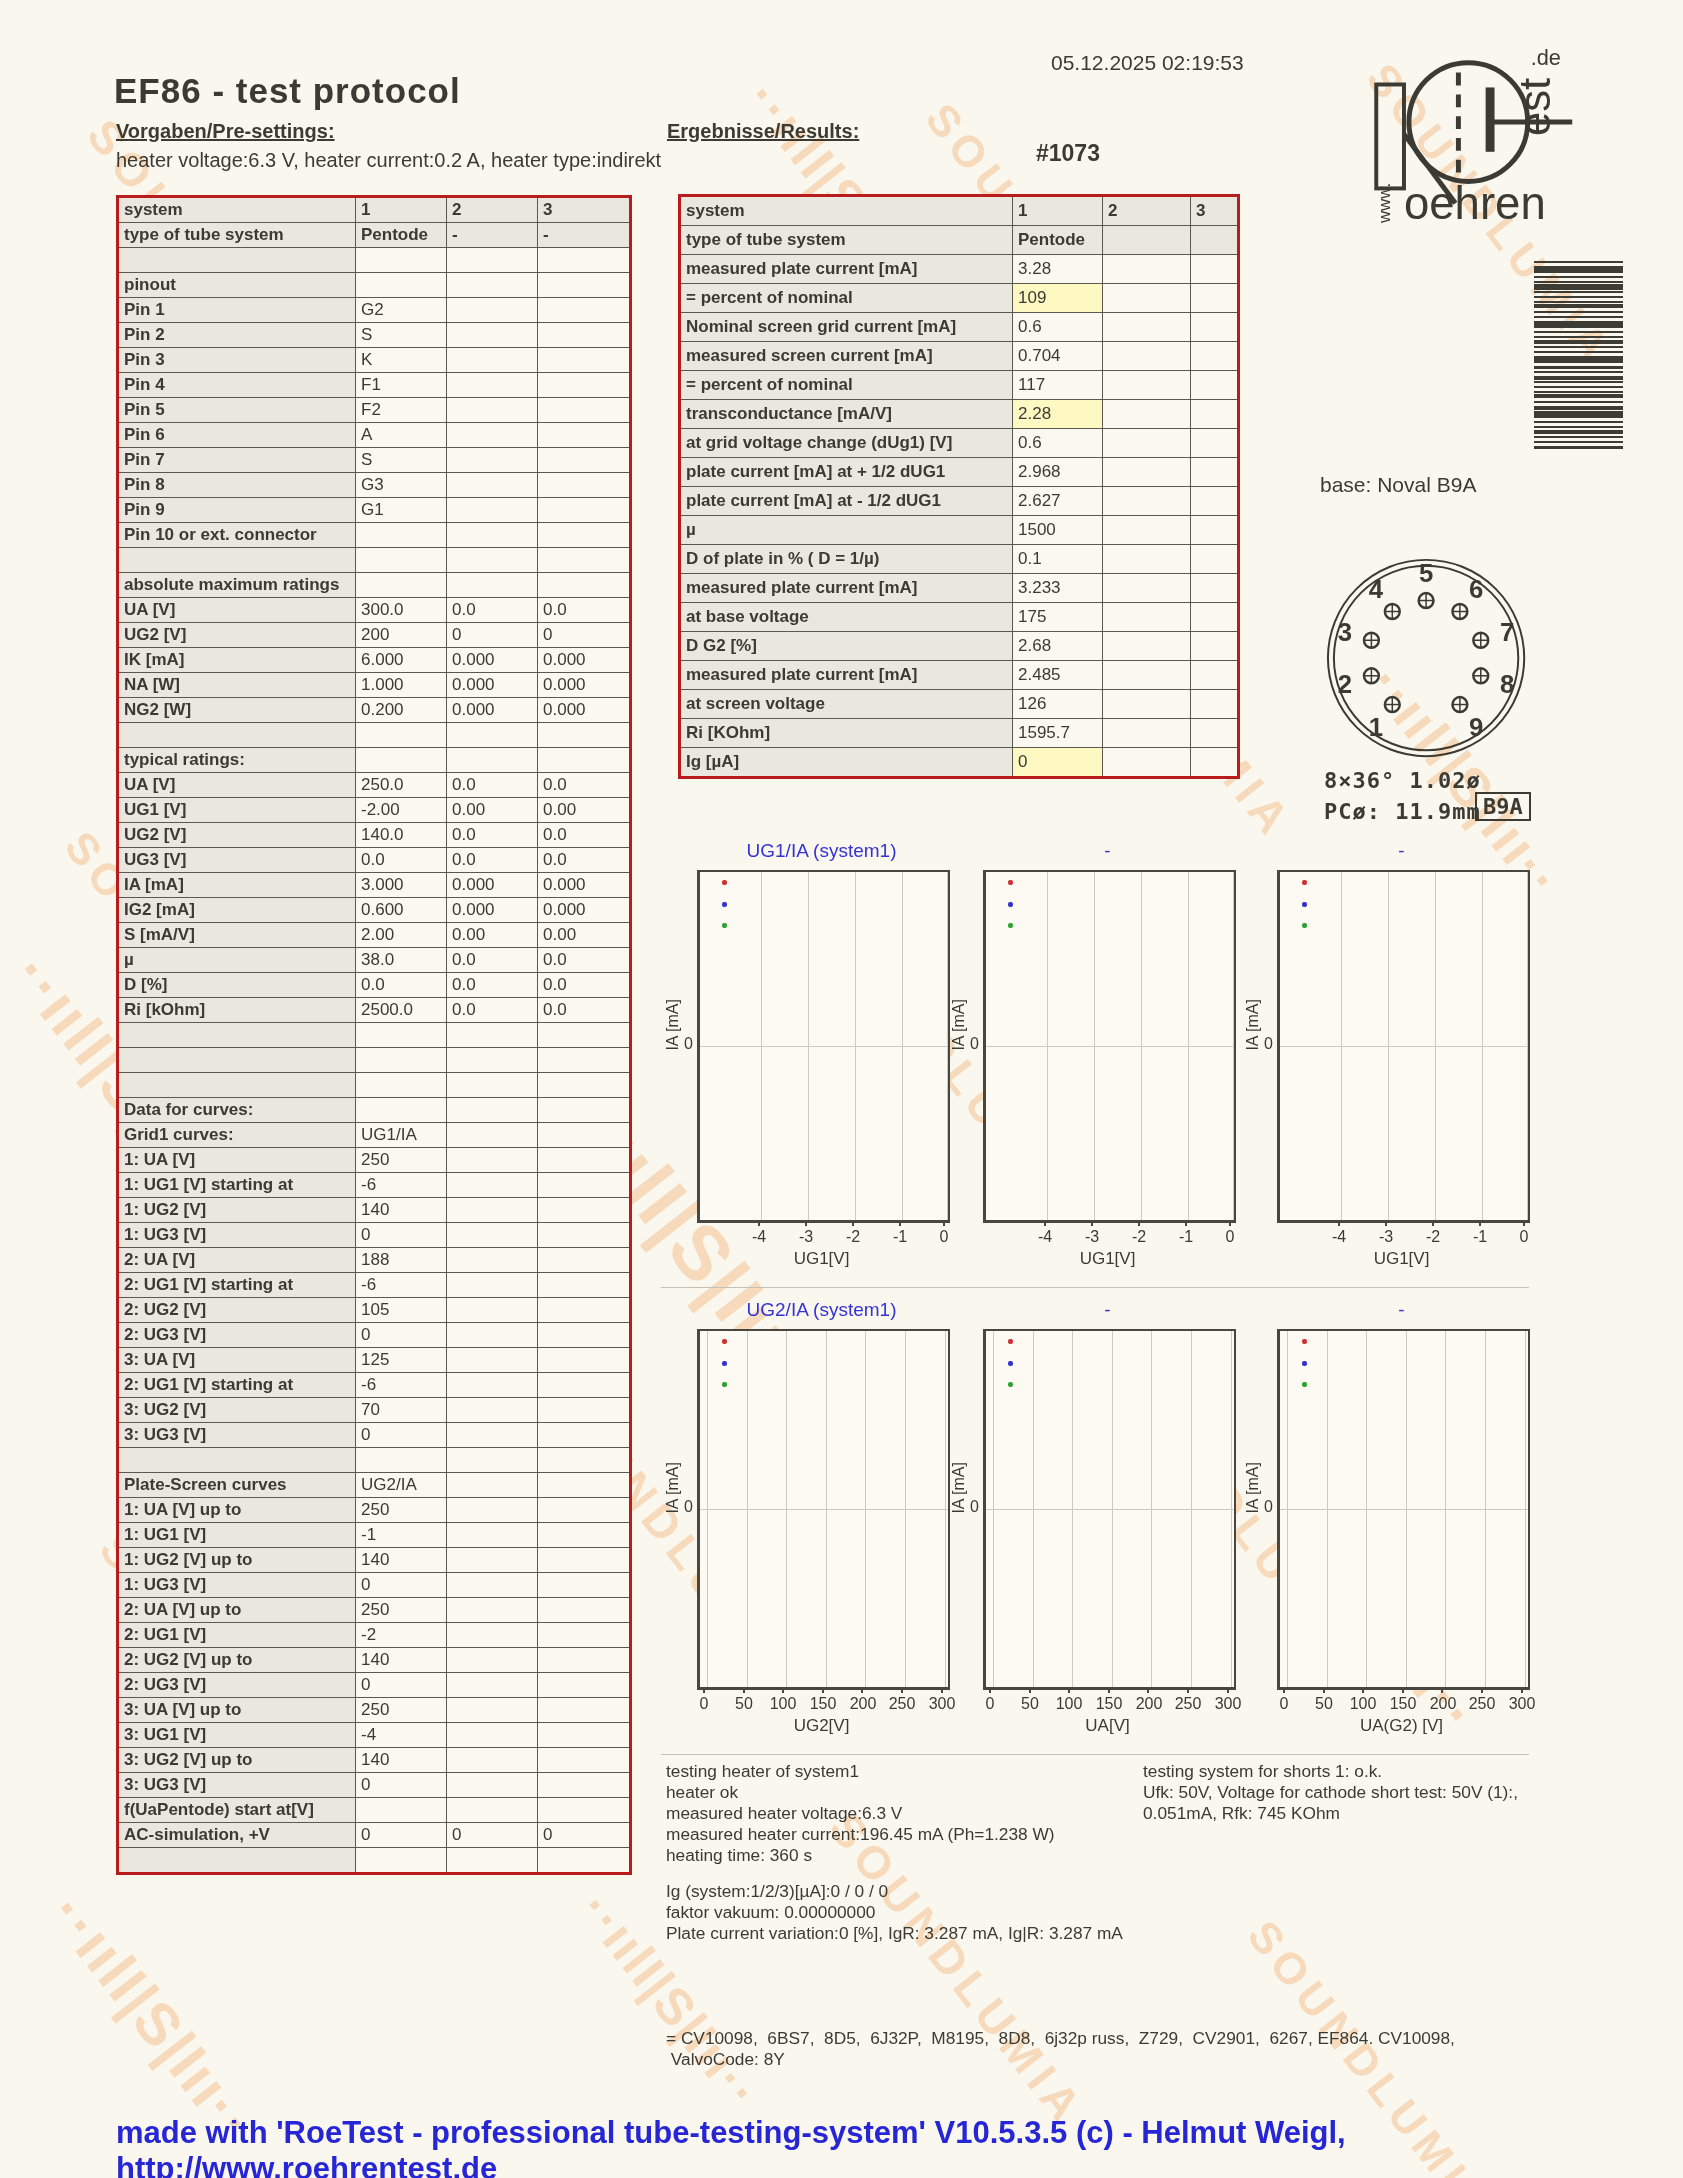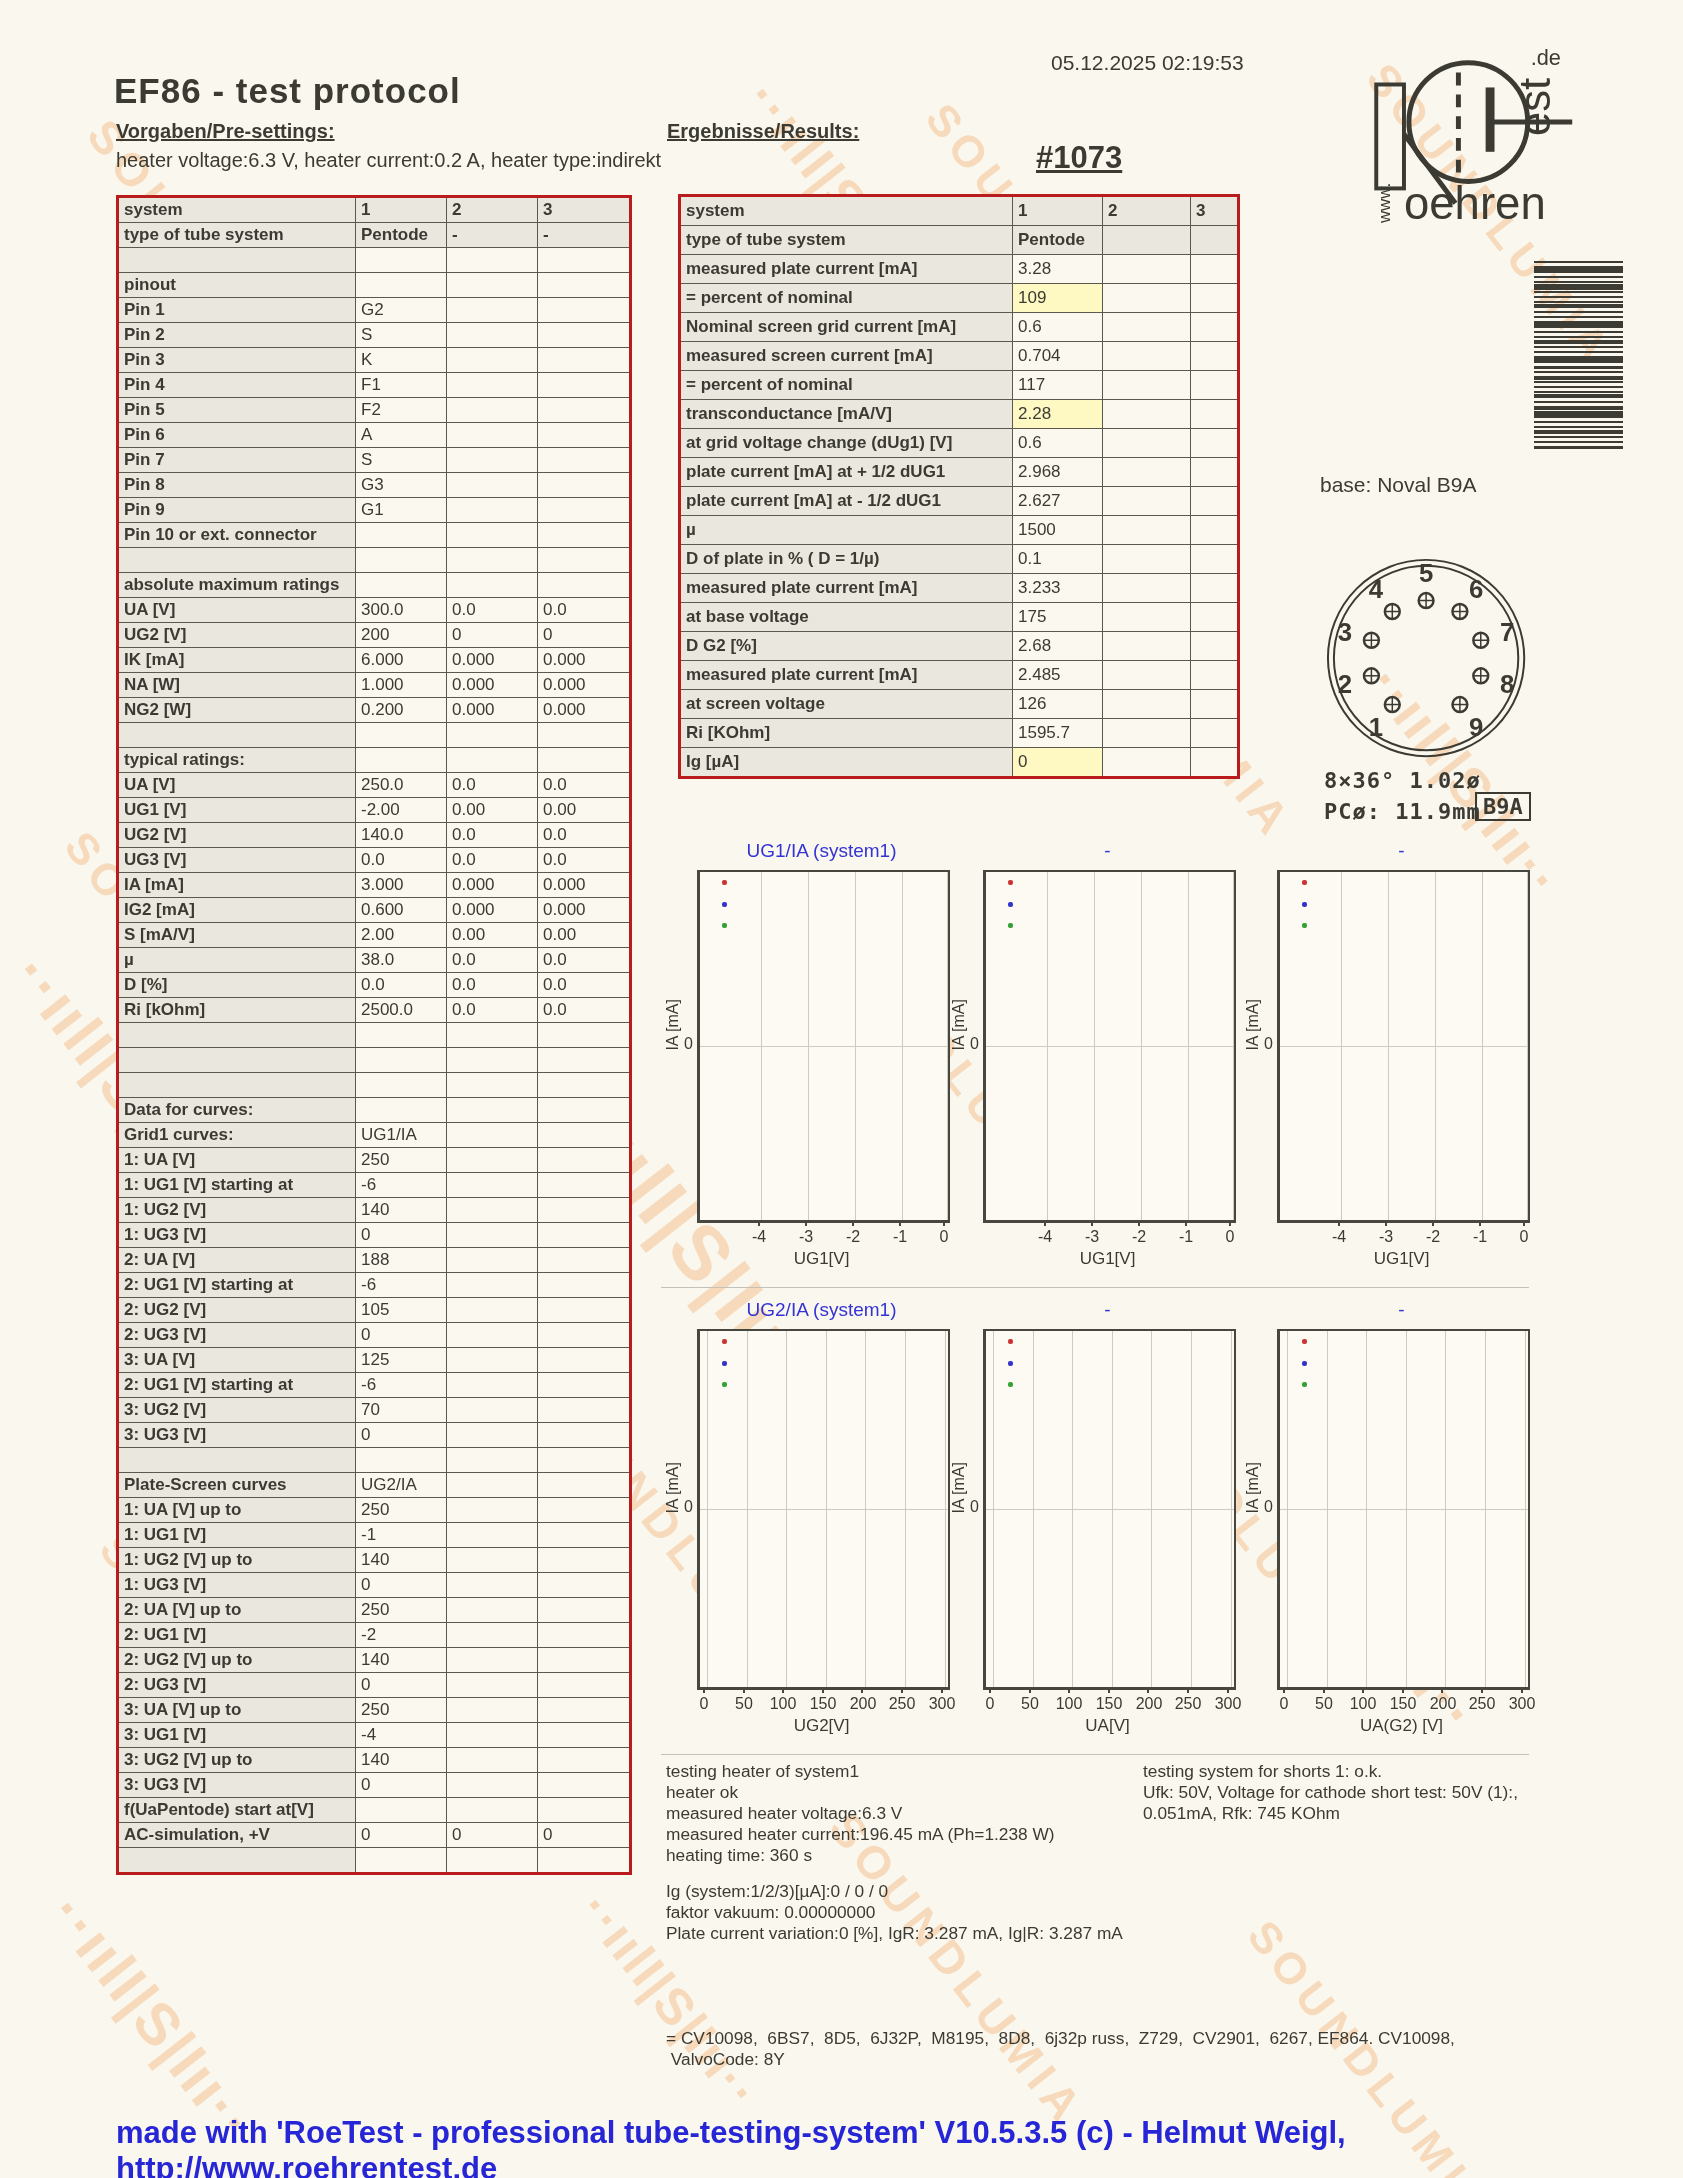--- a/index.html
+++ b/index.html
@@ -6,21 +6,21 @@
   html,body{margin:0;padding:0;}
   body{width:1683px;height:2178px;position:relative;background:#faf7ee;
        font-family:"Liberation Sans",sans-serif;color:#3b3a33;overflow:hidden;}
   .abs{position:absolute;}
   #title{left:114px;top:71px;font-size:35px;font-weight:bold;letter-spacing:1px;}
   #datetime{left:1051px;top:51px;font-size:21px;}
   .heading{font-size:20px;font-weight:bold;text-decoration:underline;}
   #pre-heading{left:116px;top:120px;}
   #pre-line{left:116px;top:149px;font-size:20px;}
   #res-heading{left:667px;top:120px;}
-  #serial{left:1036px;top:140px;font-size:31px;font-weight:bold;text-decoration:underline;}
+  #serial{left:1036px;top:140px;font-size:23px;font-weight:bold;}
   table{border-collapse:collapse;table-layout:fixed;position:absolute;border:3px solid #b91c1c;}
   #pre-table{left:116px;top:195px;width:513px;}
   #res-table{left:678px;top:194px;width:558px;}
   td{border:1px solid #5b594f;font-size:17px;padding:0 5px;white-space:nowrap;
      overflow:hidden;height:24px;background:#fbf8f0;}
   #res-table td{height:28px;}
   td.lab{background:#eae7df;font-weight:bold;}
   tr.hrow td{background:#eae7df;font-weight:bold;}
   td.hl{background:#fef9c3;}
   

